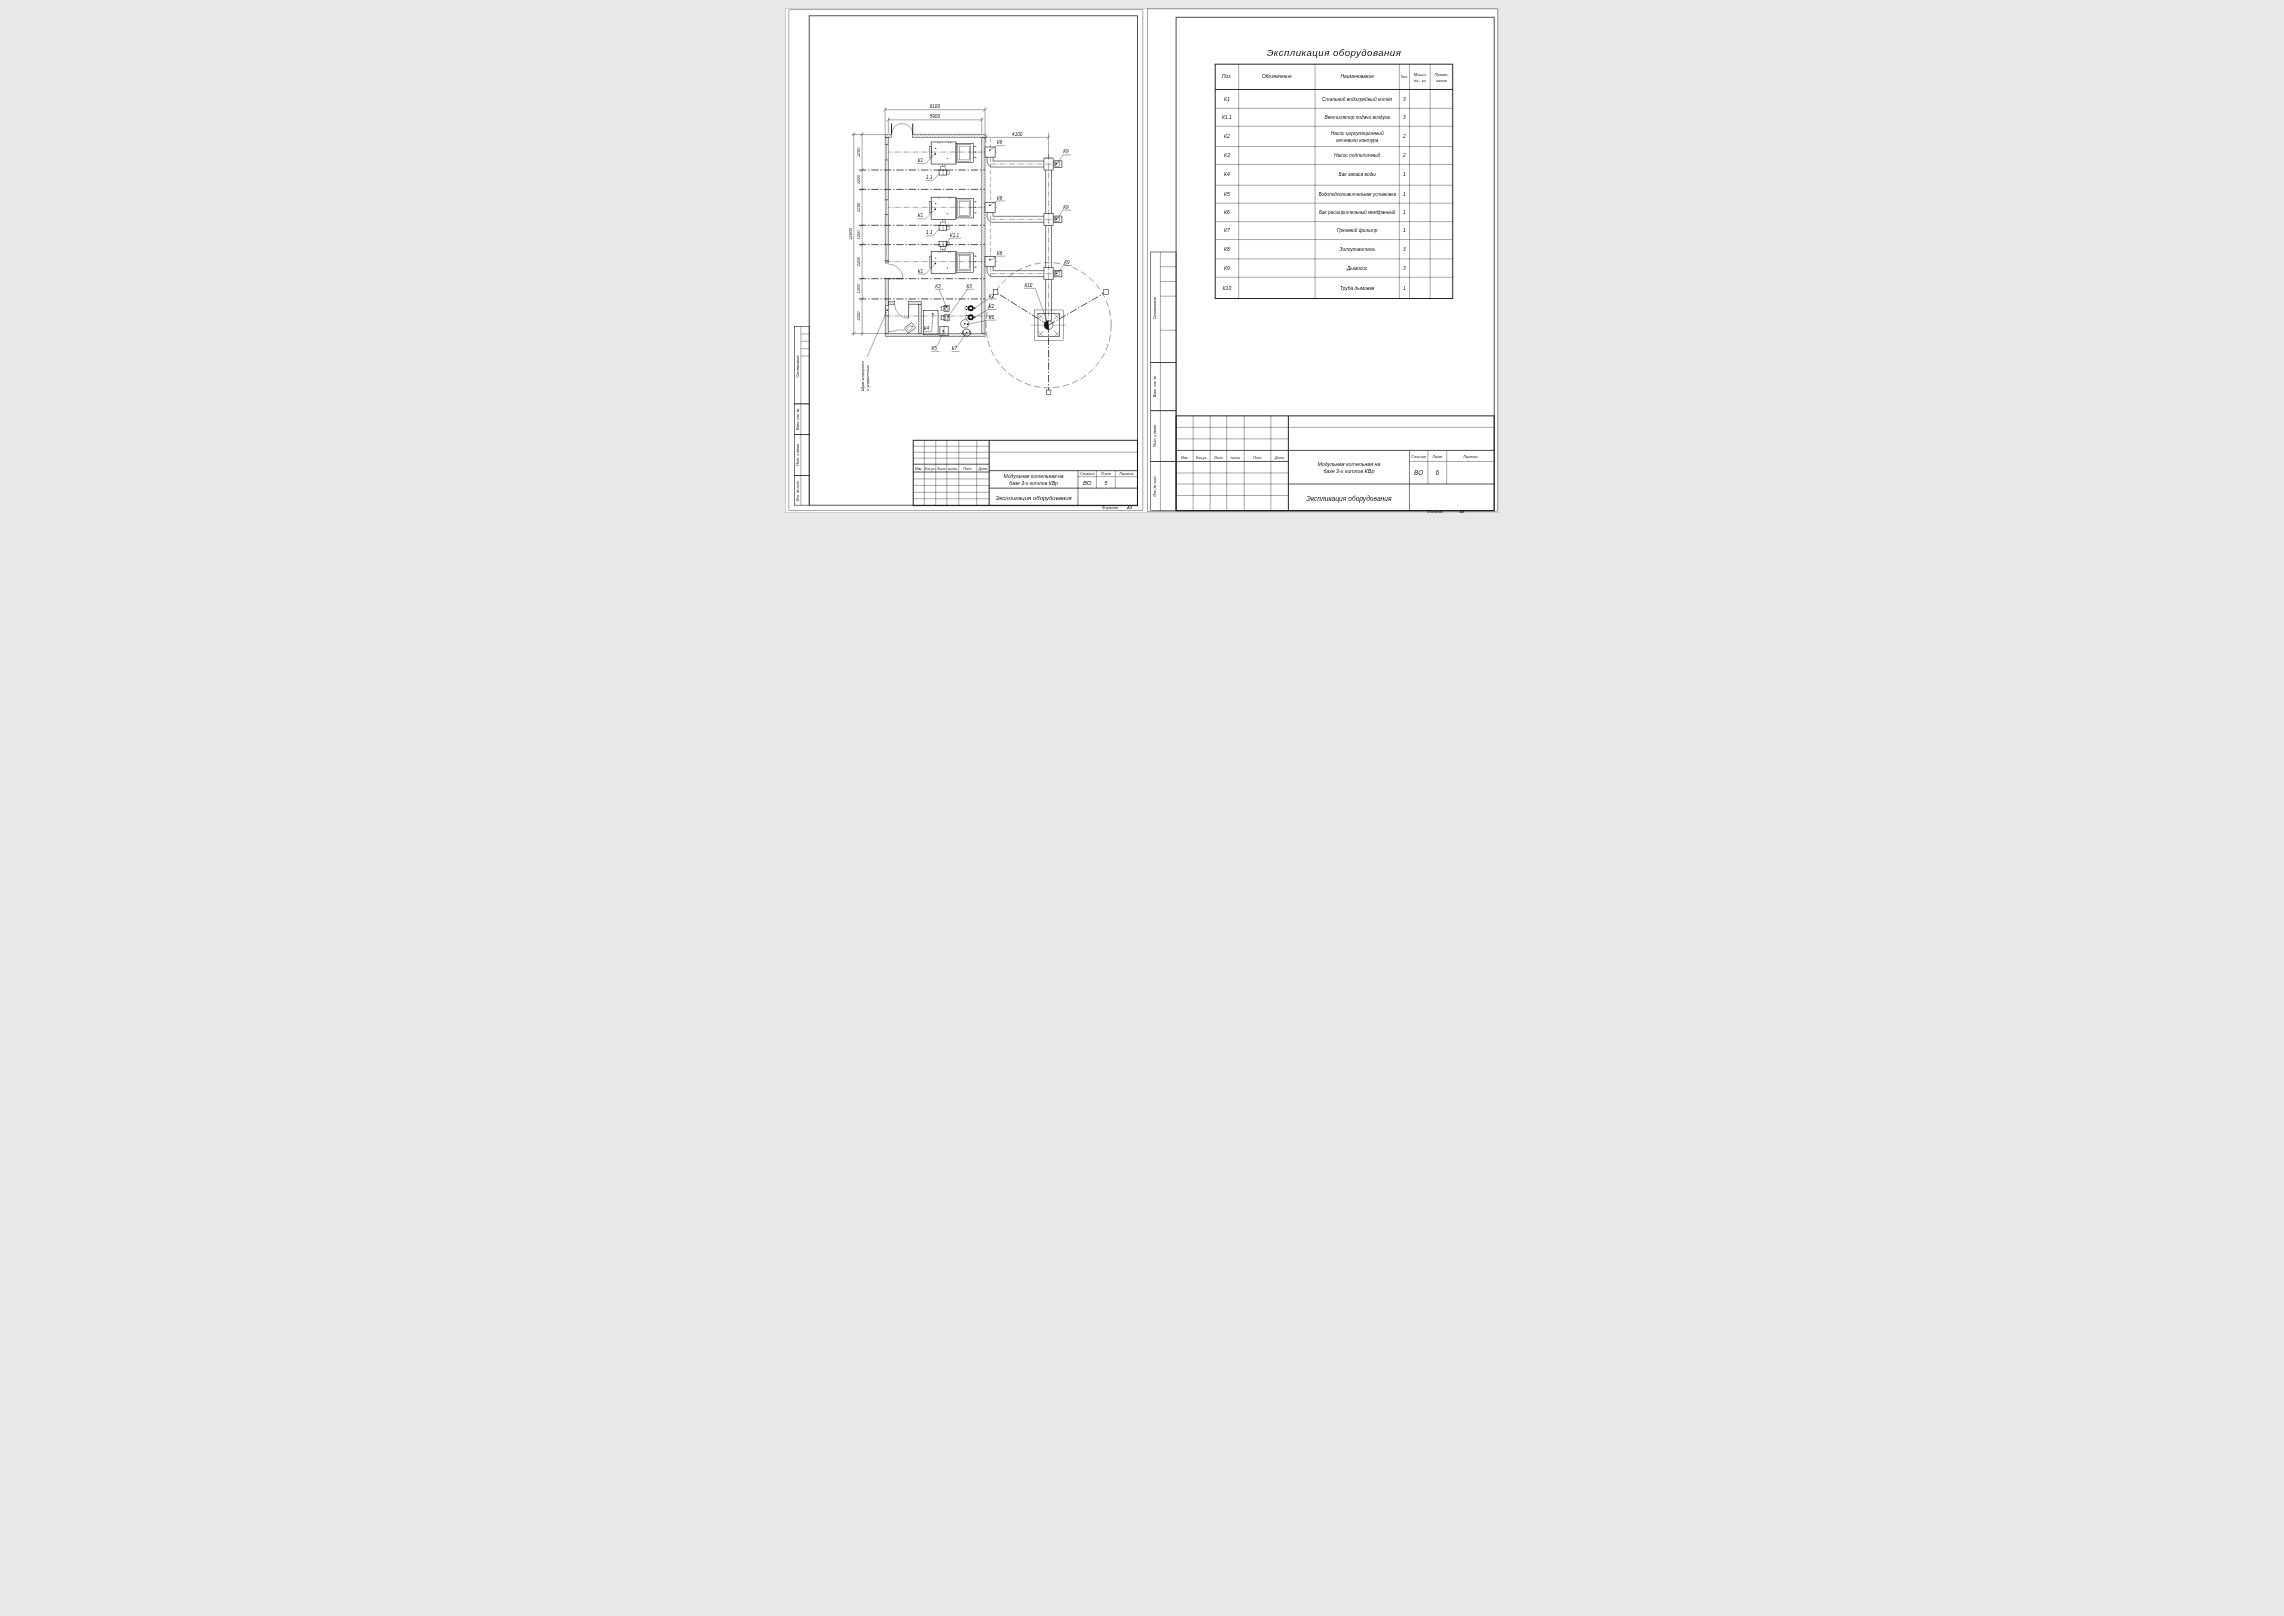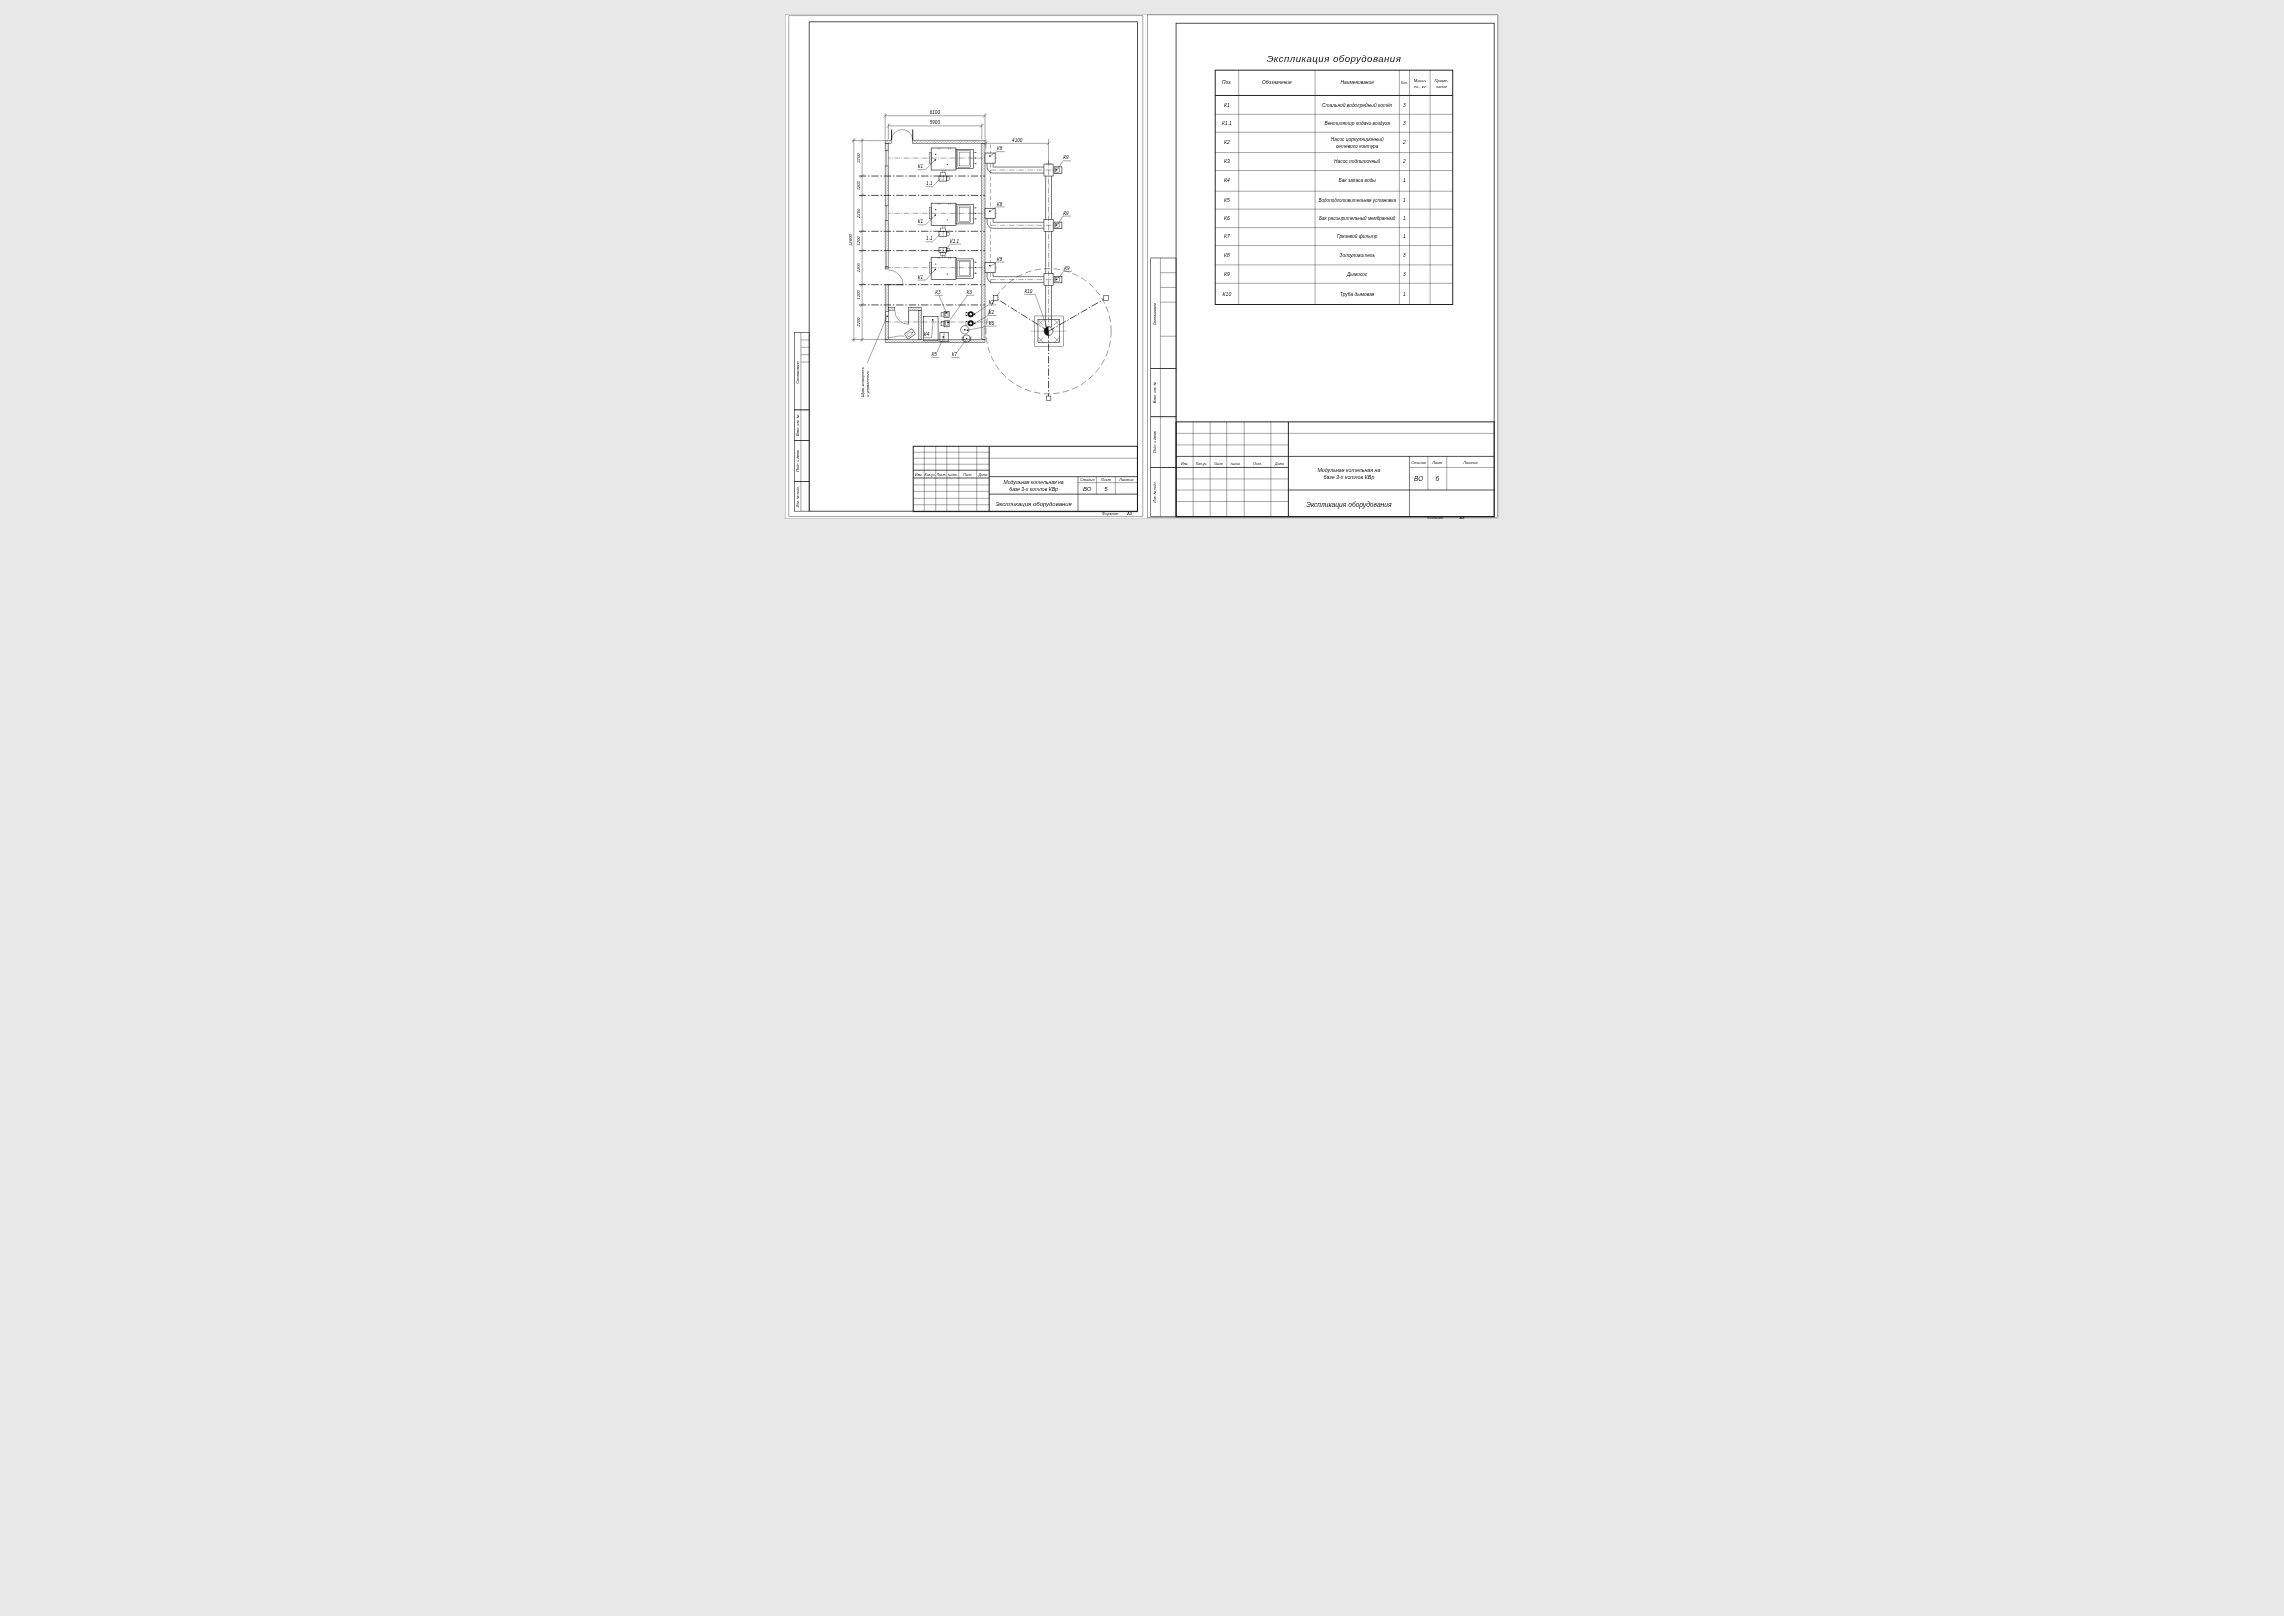--- a/index.html
+++ b/index.html
@@ -1,16 +1,16 @@
 <!DOCTYPE html>
 <html style="font-size:7.4px"><head>
 <meta charset="utf-8">
 <style>
   html,body{margin:0;padding:0;background:#e8e8e8;}
-  .canvas{position:relative;width:714px;height:505px;margin:14px auto;background:#fff;}
+  .canvas{position:relative;width:714px;height:505px;margin:8px auto;background:#fff;}
   svg{display:block}
   svg text{font-family:"Liberation Sans","DejaVu Sans",sans-serif;font-style:italic;fill:#111;}
   .ln{stroke:#111;fill:none;}
   .thin{stroke-width:0.8;}
   .med{stroke-width:1.2;}
   .thick{stroke-width:2;}
   .wall{fill:url(#hatch);stroke:#111;stroke-width:0.9;}
   .wht{fill:#fff;stroke:#111;}
   .axis{stroke:#111;stroke-width:0.8;stroke-dasharray:12 3 2 3;fill:none;}
   .axisT{stroke:#111;stroke-width:1.6;stroke-dasharray:16 4 3 4;fill:none;}

